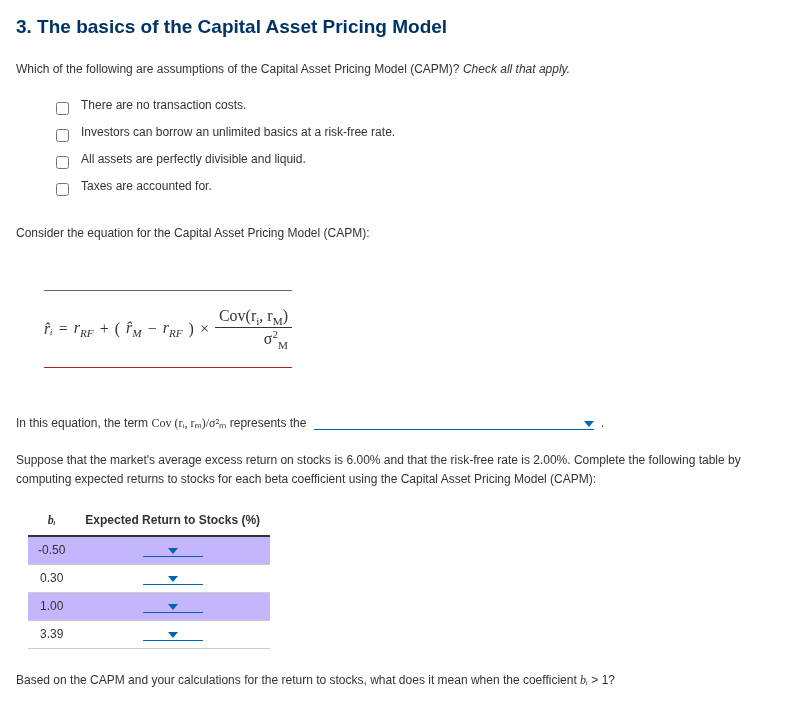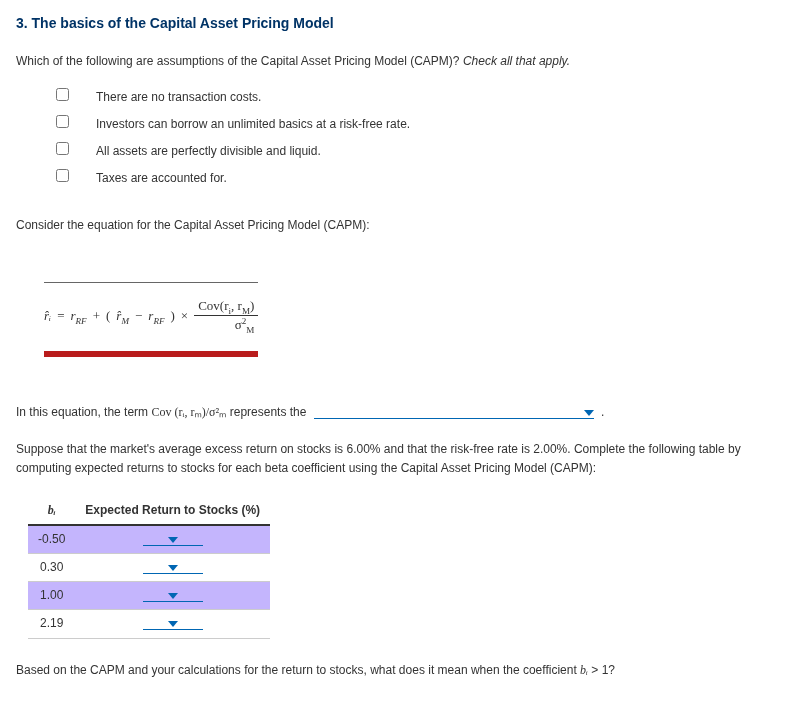--- a/index.html
+++ b/index.html
@@ -7,47 +7,47 @@
     font-family: Arial, Helvetica, sans-serif;
     font-size: 12px;
     color: #333;
     margin: 0;
     padding: 12px 16px;
     width: 797px;
     line-height: 1.6;
   }
   h3.section-title {
     color: #003366;
-    font-size: 14px;
+    font-size: 19px;
     font-weight: bold;
     margin: 0 0 18px 0;
   }
   .question-intro { margin-bottom: 12px; }
   em, .italic { font-style: italic; }
   .check-list { margin: 8px 0 24px 40px; }
   .check-item {
     display: flex;
-    align-items: flex-start;
-    gap: 27px;
+    align-items: flex-end;
+    gap: 12px;
     padding: 4px 0;
   }
   .check-item input[type="checkbox"],
   .radio-item input[type="radio"] {
     width: 13px;
     height: 13px;
     margin: 0;
   }
   .equation-block {
     margin: 28px 0 28px 28px;
     padding: 16px 0;
     border-top: 1px solid #666;
-    border-bottom: 6px solid #b91c1c;
+    border-bottom: 1px solid #b91c1c;
     display: inline-block;
     font-family: 'Times New Roman', serif;
-    font-size: 13px;
+    font-size: 16px;
   }
   .eq-line { display: flex; align-items: center; gap: 6px; }
   .frac { display: inline-flex; flex-direction: column; align-items: flex-end; vertical-align: middle; line-height: 1.1; }
   .frac .num { border-bottom: 1px solid #333; padding: 0 4px; }
   .frac .den { padding: 0 4px; margin-left: 16px; }
   .sub { font-size: 0.7em; vertical-align: sub; }
   .sup { font-size: 0.7em; vertical-align: super; }
   .serif { font-family: 'Times New Roman', serif; }
   .blank-dropdown {
     display: inline-flex;
@@ -173,21 +173,21 @@
             <span class="caret"></span>
           </span></td>
     </tr>
     <tr class="alt">
       <td>1.00</td>
       <td><span class="blank-dropdown small">
             <span class="caret"></span>
           </span></td>
     </tr>
     <tr>
-      <td>2.19</td>
+      <td>3.39</td>
       <td><span class="blank-dropdown small">
             <span class="caret"></span>
           </span></td>
     </tr>
   </tbody>
 </table>
 
 <div class="para">
   <span>Based on the CAPM and your calculations for the return to stocks, what does it mean when the coefficient </span><span class="inline-serif">bᵢ</span><span> &gt; 1?</span>
 </div>

